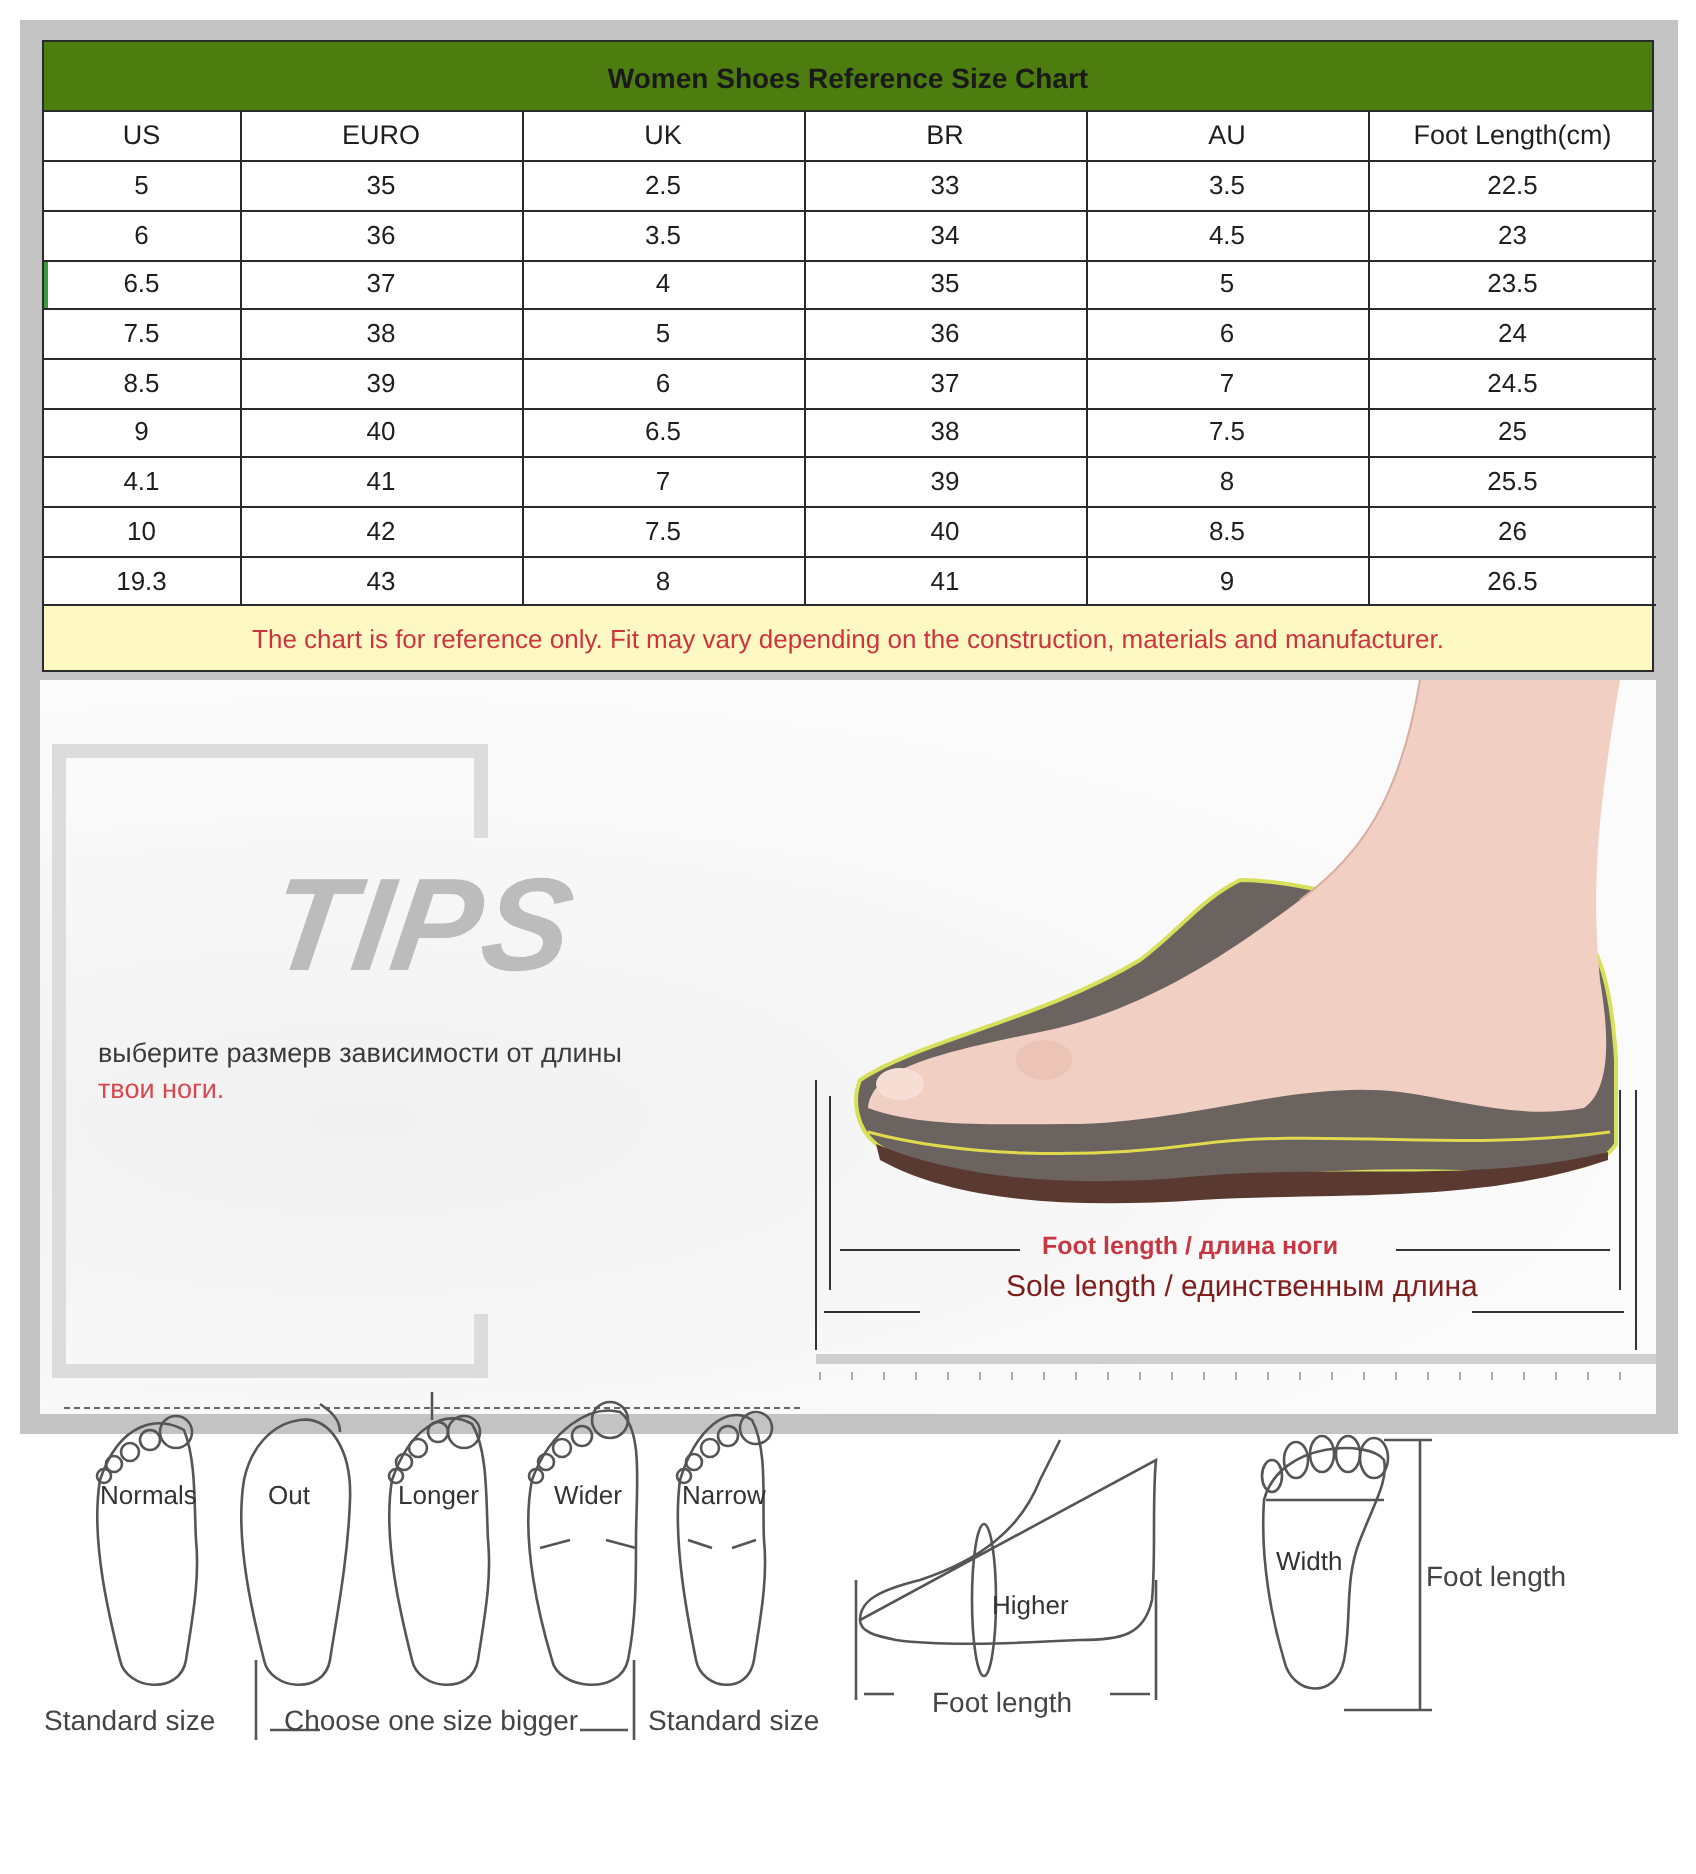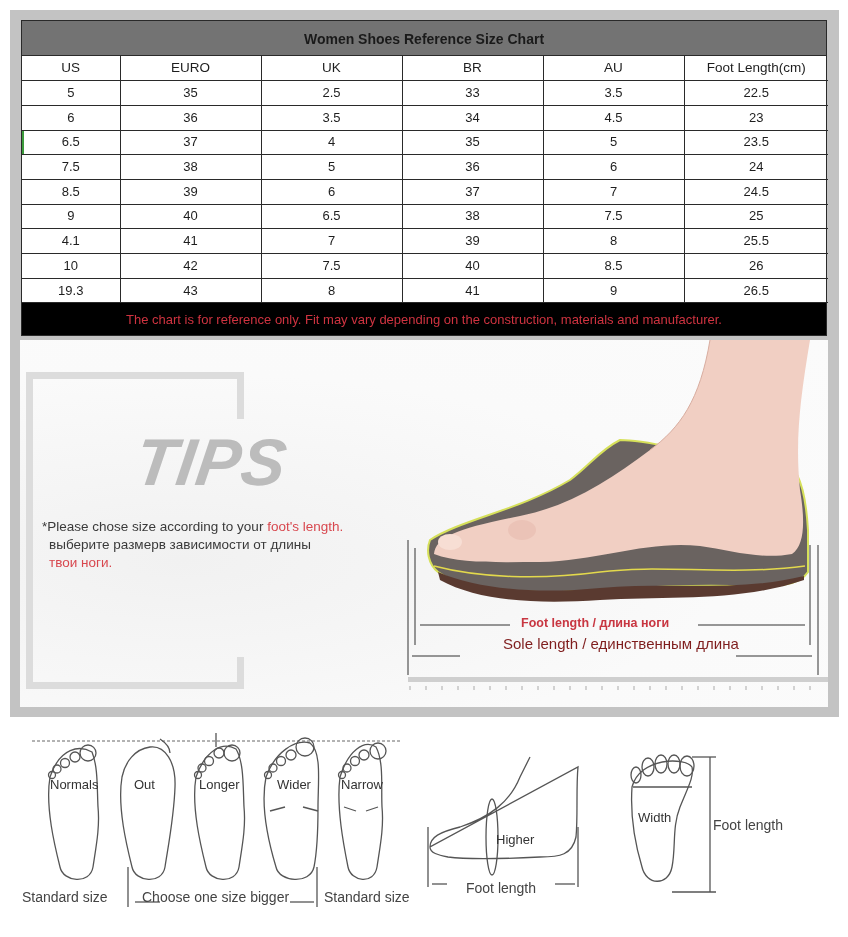--- a/index.html
+++ b/index.html
@@ -10,38 +10,38 @@
   .frame {
     position: absolute; left: 10px; top: 10px; width: 829px; height: 707px;
     background: #c3c3c3;
   }
   
   .chart {
     position: absolute; left: 21px; top: 20px; width: 806px;
     border: 1px solid #2a2a2a; background: #fff;
   }
   .chart-title {
-    height: 35px; background: #737373; border-bottom: 1px solid #2a2a2a;
+    height: 35px; background: #4d7c0f; border-bottom: 1px solid #2a2a2a;
     display: flex; align-items: center; justify-content: center;
     font-weight: bold; font-size: 14px; color: #1a1a1a; padding-top: 2px;
   }
   table.sizes { width: 100%; border-collapse: collapse; table-layout: fixed; }
   table.sizes th, table.sizes td {
     border-right: 1px solid #2a2a2a; border-bottom: 1px solid #2a2a2a;
     text-align: center; font-weight: normal; color: #1e1e1e; font-size: 13px;
     height: 24.7px; line-height: 22px;
   }
   table.sizes th:last-child, table.sizes td:last-child { border-right: none; }
   table.sizes tr:last-child td { border-bottom: 1px solid #2a2a2a; }
   table.sizes th { font-size: 13.5px; }
   .col-us { width: 98px; } .col-euro { width: 141px; } .col-uk { width: 141px; }
   .col-br { width: 141px; } .col-au { width: 141px; } .col-foot { width: 144px; }
   .row-hl td:first-child { box-shadow: inset 2px 0 0 #3b9a3b; }
   .chart-note {
-    height: 32px; background: #000000; display: flex; align-items: center; justify-content: center;
+    height: 32px; background: #fef9c3; display: flex; align-items: center; justify-content: center;
     color: #cf3340; font-size: 13px;
   }
 
   
   .tips {
     position: absolute; left: 20px; top: 340px; width: 808px; height: 367px;
     background: #f7f7f7; overflow: hidden;
   }
   .tips-bg {
     position: absolute; left: 0; top: 0; right: 0; bottom: 0;
@@ -69,21 +69,21 @@
 
   
   .foot-art { position: absolute; left: 380px; top: 0; width: 428px; height: 367px; }
   .meas-label {
     position: absolute; font-size: 13.5px; white-space: nowrap;
   }
   .foot-len-label { left: 121px; top: 276px; color: #c83641; font-weight: bold; font-size: 12.5px; }
   .sole-len-label { left: 72px; top: 295px; color: #7f1d1d; font-size: 15px; margin-left: 31px; }
 
   
-  .bottom { position: absolute; left: 0; top: 717px; width: 848px; height: 220px; }
+  .bottom { position: absolute; left: 0; top: 680px; width: 848px; height: 220px; }
   .foot-caption { position: absolute; font-size: 14px; color: #444; white-space: nowrap; }
   .foot-label { position: absolute; font-size: 13px; color: #333; white-space: nowrap; }
 </style>
 </head>
 <body>
 
 <div class="frame"></div>
 
 <div class="chart">
   <div class="chart-title">Women Shoes Reference Size Chart</div>
@@ -185,21 +185,20 @@
 </div>
 
 <div class="tips">
   <div class="tips-bg"></div>
   <div class="tips-bracket-top"></div>
   <div class="tips-bracket-left"></div>
   <div class="tips-bracket-bottom"></div>
   <div class="tips-title">TIPS</div>
 
   <div class="tip-block tip-1">
-    <div class="tip-line"><span>*Please chose size according to your </span><span class="hl-red">foot's length.</span></div>
     <div class="tip-line indent">выберите размерв зависимости от длины</div>
     <div class="tip-line indent hl-red">твои ноги.</div>
   </div>
 
 
   <div class="foot-art">
     <svg width="428" height="367" viewBox="0 0 428 367">
 
       <path d="M30 200 C 60 180, 120 170, 170 140 C 190 125, 200 110, 220 100 C 260 100, 300 120, 370 118 C 395 118, 405 140, 408 190 L 408 232 C 400 245, 380 248, 330 246 C 260 244, 200 252, 150 252 C 110 252, 60 248, 38 232 C 28 224, 26 210, 30 200 Z" fill="#6a6360" stroke="#d6e05a" stroke-width="2"></path>
       <path d="M34 226 C 80 238, 140 240, 200 232 C 260 224, 330 236, 405 226" fill="none" stroke="#e3d94c" stroke-width="1.5"></path>

